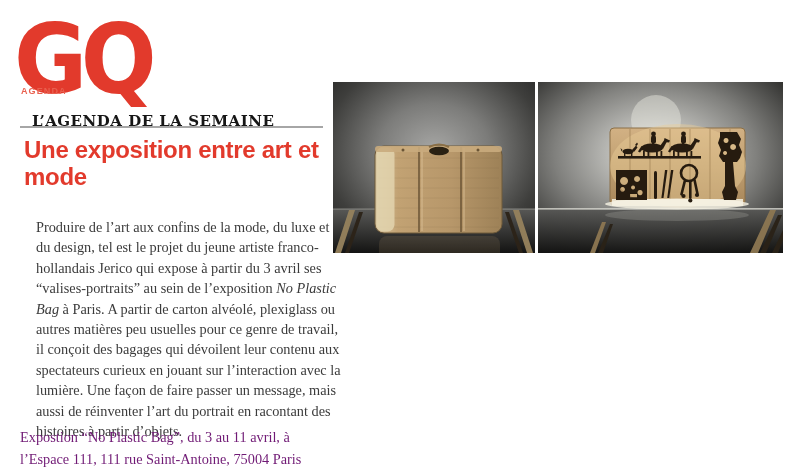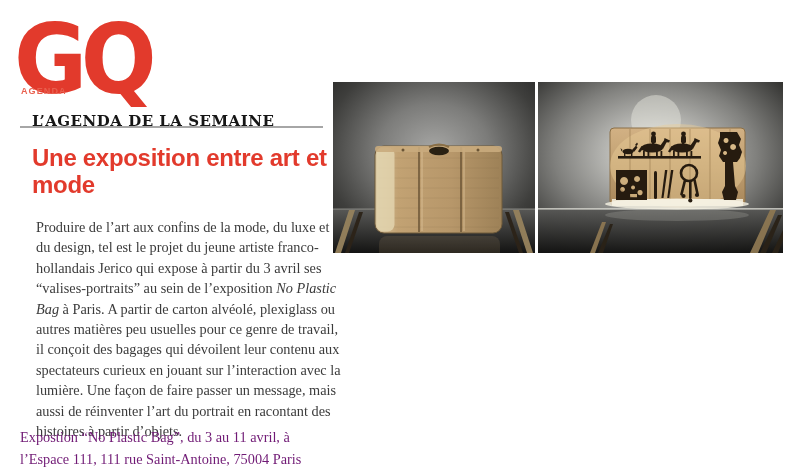--- a/index.html
+++ b/index.html
@@ -19,21 +19,21 @@
   }
   .section-title{
     position:absolute;left:20px;top:100px;margin:12px;
     font-family:"DejaVu Serif", serif;font-weight:bold;
     font-size:15px;letter-spacing:.5px;color:#161616;
   }
   .rule{
     position:absolute;left:20px;top:126px;width:303px;height:2px;background:#a6a6a6;
   }
   .headline{
-    position:absolute;left:20px;top:132px;width:300px;margin:12px;
+    position:absolute;left:20px;top:132px;width:300px;margin:4px;
     font-size:24px;line-height:27px;font-weight:bold;letter-spacing:-.3px;color:#e23a2c;
   }
   .body-text{
     position:absolute;left:20px;top:201px;width:306px;margin:16px;
     font-family:"Liberation Serif", serif;font-size:14.3px;line-height:20.4px;color:#3b3b3b;
   }
   .body-text em{font-style:italic;}
   .event-details{
     position:absolute;left:20px;top:427px;width:322px;margin:0;
     font-family:"Liberation Serif", serif;font-size:14.3px;line-height:21.5px;color:#701a75;

